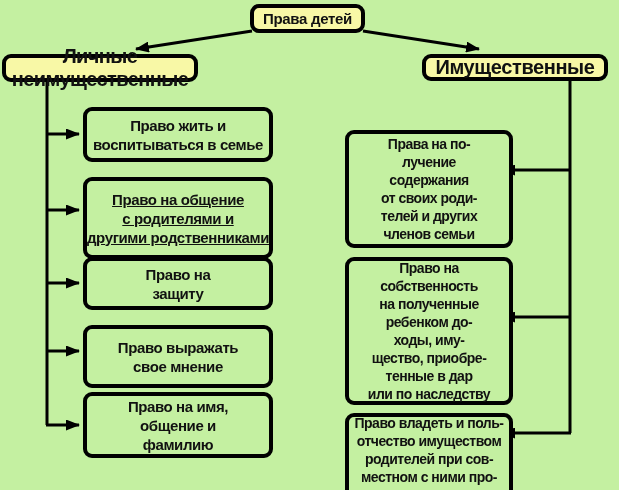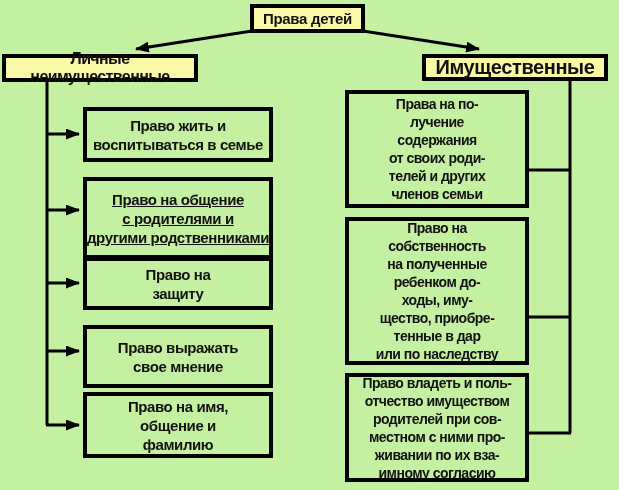--- a/index.html
+++ b/index.html
@@ -13,39 +13,39 @@
   .stage{
     position:relative;
     width:619px;height:490px;
     background:var(--background);
     overflow:hidden;
   }
   .node{
     position:absolute;
     box-sizing:border-box;
     border:4px solid var(--line);
-    border-radius:0;
+    border-radius:9px;
     display:flex;align-items:center;justify-content:center;
     text-align:center;
     font-weight:bold;
     color:#111;
     white-space:pre-line;
   }
   .yellow{background:var(--node-yellow);}
   .green{background:var(--node-green);}
   .title-node{left:250px;top:4px;width:115px;height:29px;font-size:15px;letter-spacing:-0.3px;}
-  .hdr-left{left:2px;top:54px;width:196px;height:28px;font-size:16px;letter-spacing:-0.6px;}
+  .hdr-left{left:2px;top:54px;width:196px;height:28px;font-size:20px;letter-spacing:-0.6px;}
   .hdr-right{left:422px;top:54px;width:186px;height:27px;font-size:20px;letter-spacing:-0.4px;}
   .lnode{left:83px;width:190px;font-size:15px;line-height:19px;letter-spacing:-0.4px;text-align:center;}
   .l1{top:107px;height:55px;}
   .l2{top:177px;height:82px;text-decoration:underline;}
   .l3{top:257px;height:53px;}
   .l4{top:325px;height:63px;}
   .l5{top:392px;height:66px;}
-  .rnode{left:345px;width:184px;font-size:14px;line-height:18px;letter-spacing:-0.5px;}
+  .rnode{left:345px;width:168px;font-size:14px;line-height:18px;letter-spacing:-0.5px;margin-top:40px;}
   .r1{top:90px;height:118px;}
   .r2{top:217px;height:148px;}
   .r3{top:373px;height:109px;}
   svg.connectors{position:absolute;left:0;top:0;pointer-events:none;}
   svg.connectors line{stroke:var(--line);stroke-width:3;}
   #arrow path{fill:var(--line);}
 </style>
 </head>
 <body>
 

